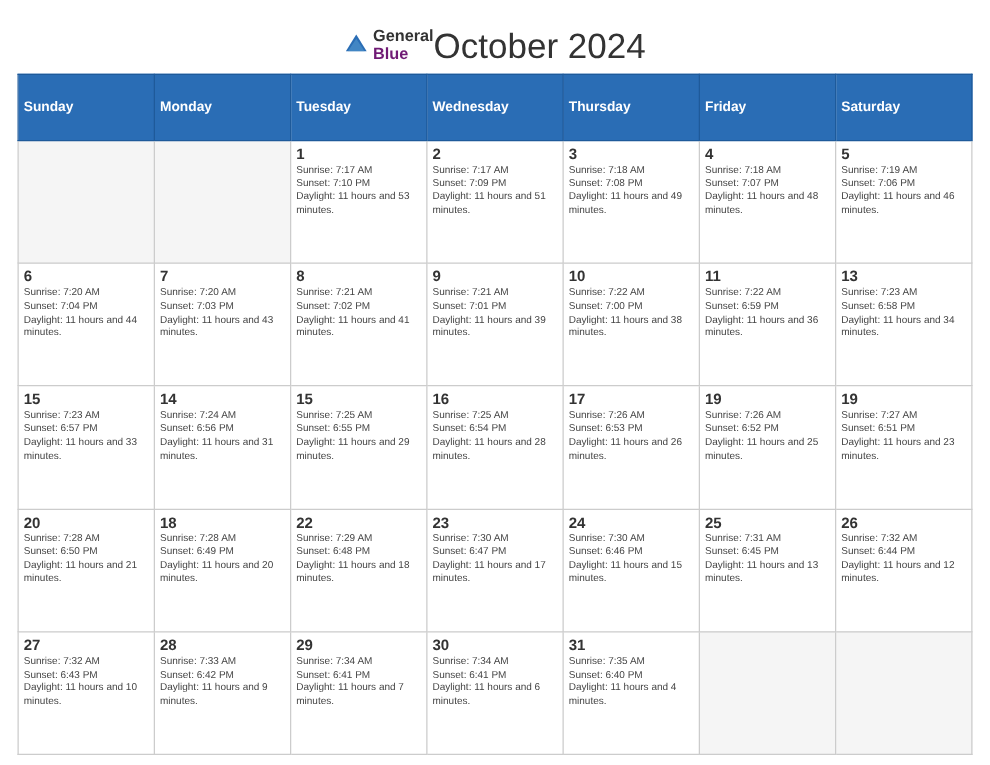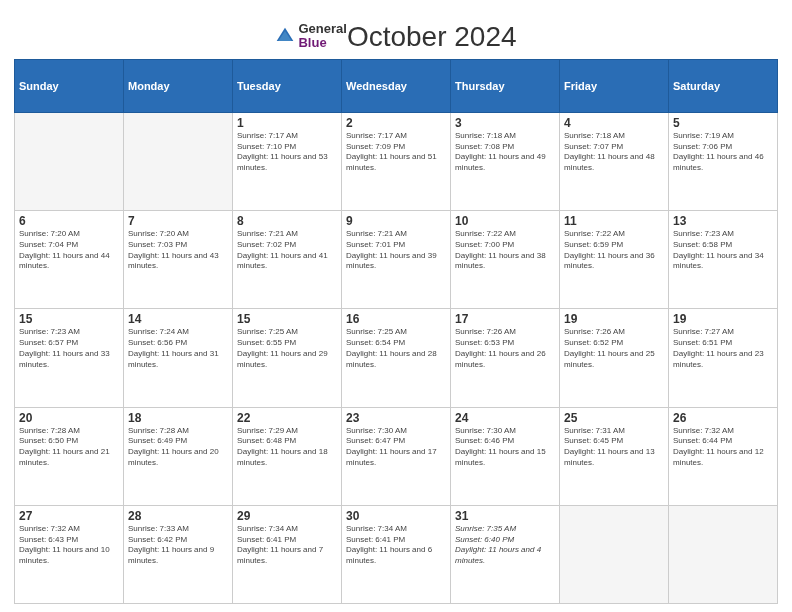--- a/index.html
+++ b/index.html
@@ -324,21 +324,21 @@
 Daylight: 11 hours and 7 minutes.</div>
           </td>
           <td>
             <span class="day-number">30</span>
             <div class="day-info" style="white-space: pre-line;">Sunrise: 7:34 AM
 Sunset: 6:41 PM
 Daylight: 11 hours and 6 minutes.</div>
           </td>
           <td>
             <span class="day-number">31</span>
-            <div class="day-info" style="white-space: pre-line; font-style: italic;">Sunrise: 7:35 AM
+            <div class="day-info" style="white-space: pre-line;">Sunrise: 7:35 AM
 Sunset: 6:40 PM
 Daylight: 11 hours and 4 minutes.</div>
           </td>
           <td class="empty"></td>
           <td class="empty"></td>
         </tr>
       </tbody>
   </table>
 </div>
 

